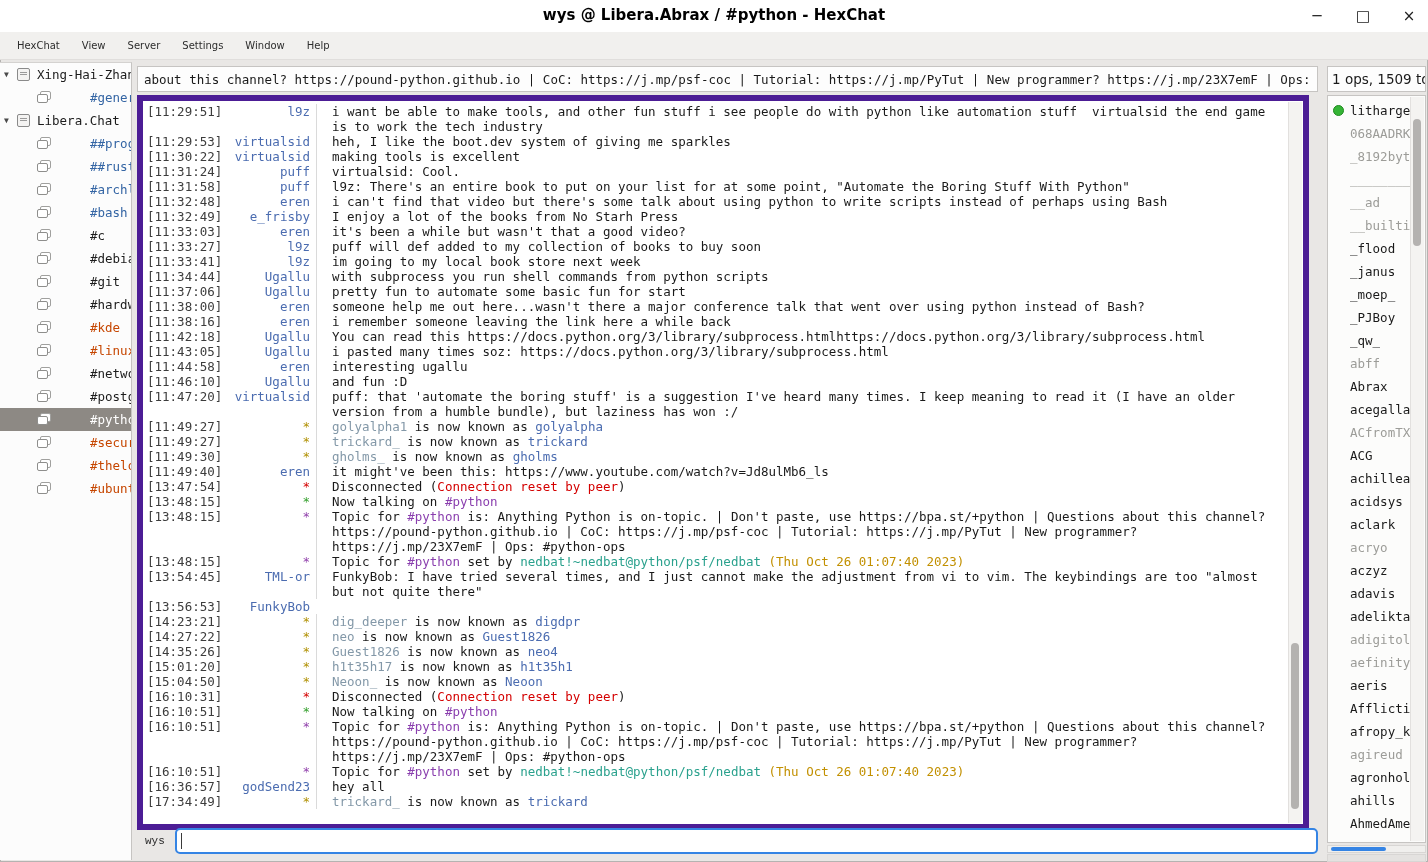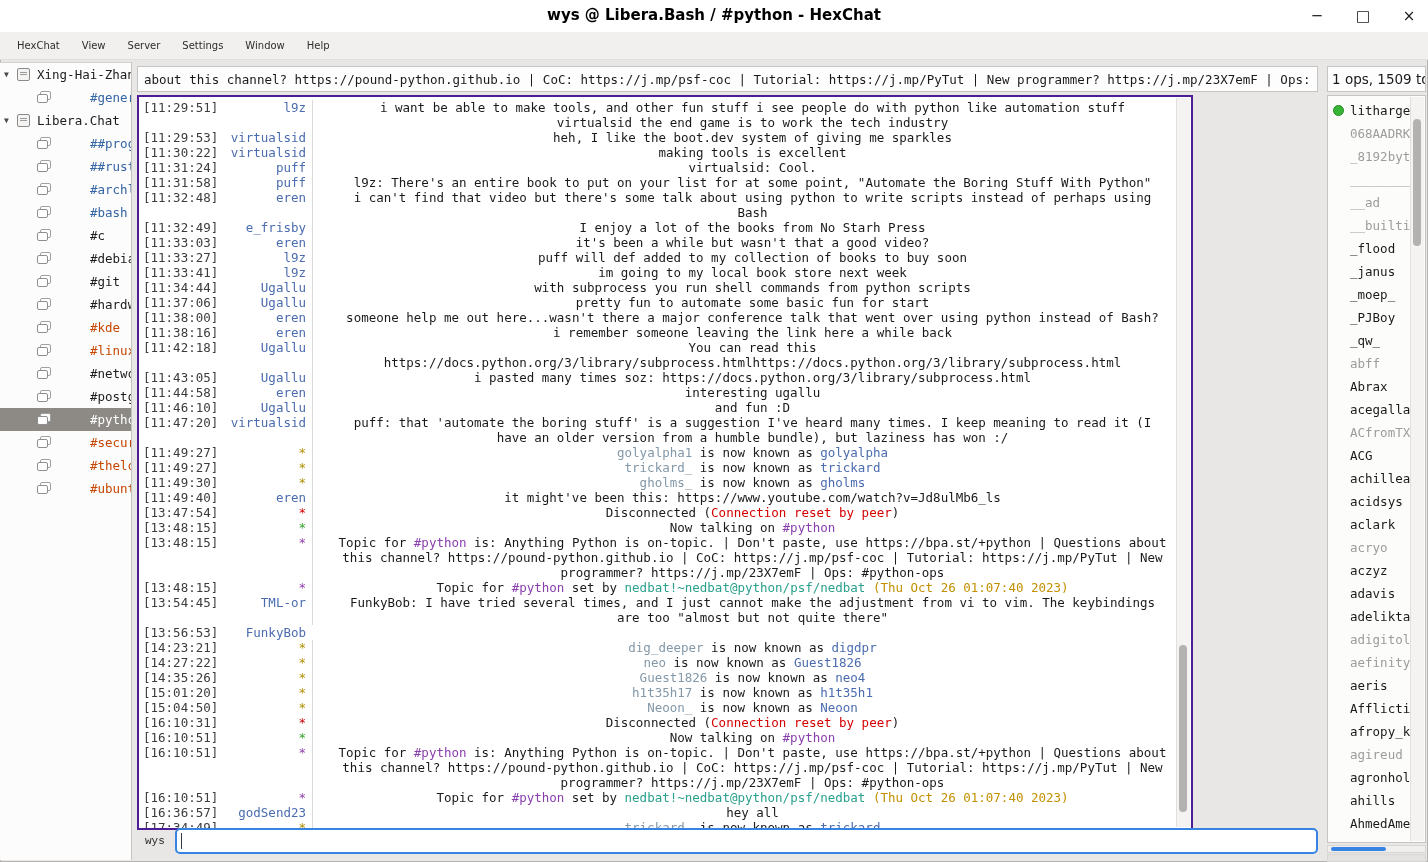--- a/index.html
+++ b/index.html
@@ -37,29 +37,29 @@
   .tlabel{overflow:hidden;text-overflow:clip;}
   .t-default{color:#1c1c1c}
   .t-active{color:var(--tree-active)}
   .t-highlight{color:var(--tree-highlight)}
   
   .topicbar{position:absolute;left:137px;top:6px;width:1181px;height:26px;background:#fdfdfd;
             border:1px solid #c6c4c2;box-sizing:border-box;display:flex;align-items:center;
             padding:0 6px;font-family:"DejaVu Sans Mono",monospace;font-size:12.5px;color:#1a1a1a;
             white-space:nowrap;overflow:hidden;}
   
-  .chatwrap{position:absolute;left:137px;top:35px;width:1056px;bottom:32px;background:#ffffff;
-            border:2px solid #4c1d95;box-sizing:border-box;overflow:hidden;}
+  .chatwrap{position:absolute;left:137px;top:35px;width:1172px;bottom:32px;background:#ffffff;
+            border:6px solid #4c1d95;box-sizing:border-box;overflow:hidden;}
   .chat{position:absolute;left:0;top:3px;right:14px;font-family:"DejaVu Sans Mono",monospace;
         font-size:12.5px;line-height:15px;color:#1a1a1a;}
   .crow{display:flex;align-items:flex-start;}
   .ctime{width:79px;flex:none;padding-left:4px;color:#3c3c3c;white-space:nowrap;}
   .cnick{width:84px;flex:none;text-align:right;padding-right:6px;white-space:nowrap;overflow:hidden;}
-  .cmsg{flex:1;border-left:1px solid #dadada;padding-left:23px;padding-right:8px;
-        white-space:pre-wrap;overflow-wrap:break-word;text-align:center;}
+  .cmsg{flex:1;border-left:1px solid #dadada;padding-left:15px;padding-right:8px;
+        white-space:pre-wrap;overflow-wrap:break-word;}
   .c-nick{color:var(--nick)}
   .c-old{color:var(--old-nick)}
   .c-red{color:var(--event-error)}
   .c-chan{color:var(--channel-mention)}
   .c-teal{color:var(--hostmask)}
   .c-date{color:var(--date)}
   .s-olive{color:var(--event-rename)}
   .s-red{color:var(--event-error)}
   .s-green{color:var(--event-join)}
   .s-purple{color:var(--event-topic)}
@@ -91,21 +91,21 @@
   .hs1{bottom:9px;}
   .hs2{bottom:0px;background:#e4e2e0;}
   .hthumb{position:absolute;left:3px;top:1px;width:55px;height:4px;border-radius:2px;background:var(--accent);}
 </style>
 </head>
 <body>
 
 <div class="window">
 
   <div class="titlebar">
-    <div class="title">wys @ Libera.Bash / #python - HexChat</div>
+    <div class="title">wys @ Libera.Abrax / #python - HexChat</div>
     <div class="winbtns">
       <span class="winbtn">─</span>
       <span class="winbtn">□</span>
       <span class="winbtn">×</span>
     </div>
   </div>
 
   <div class="menubar" id="menubar">
       <div class="menuitem">HexChat</div>
       <div class="menuitem">View</div>

